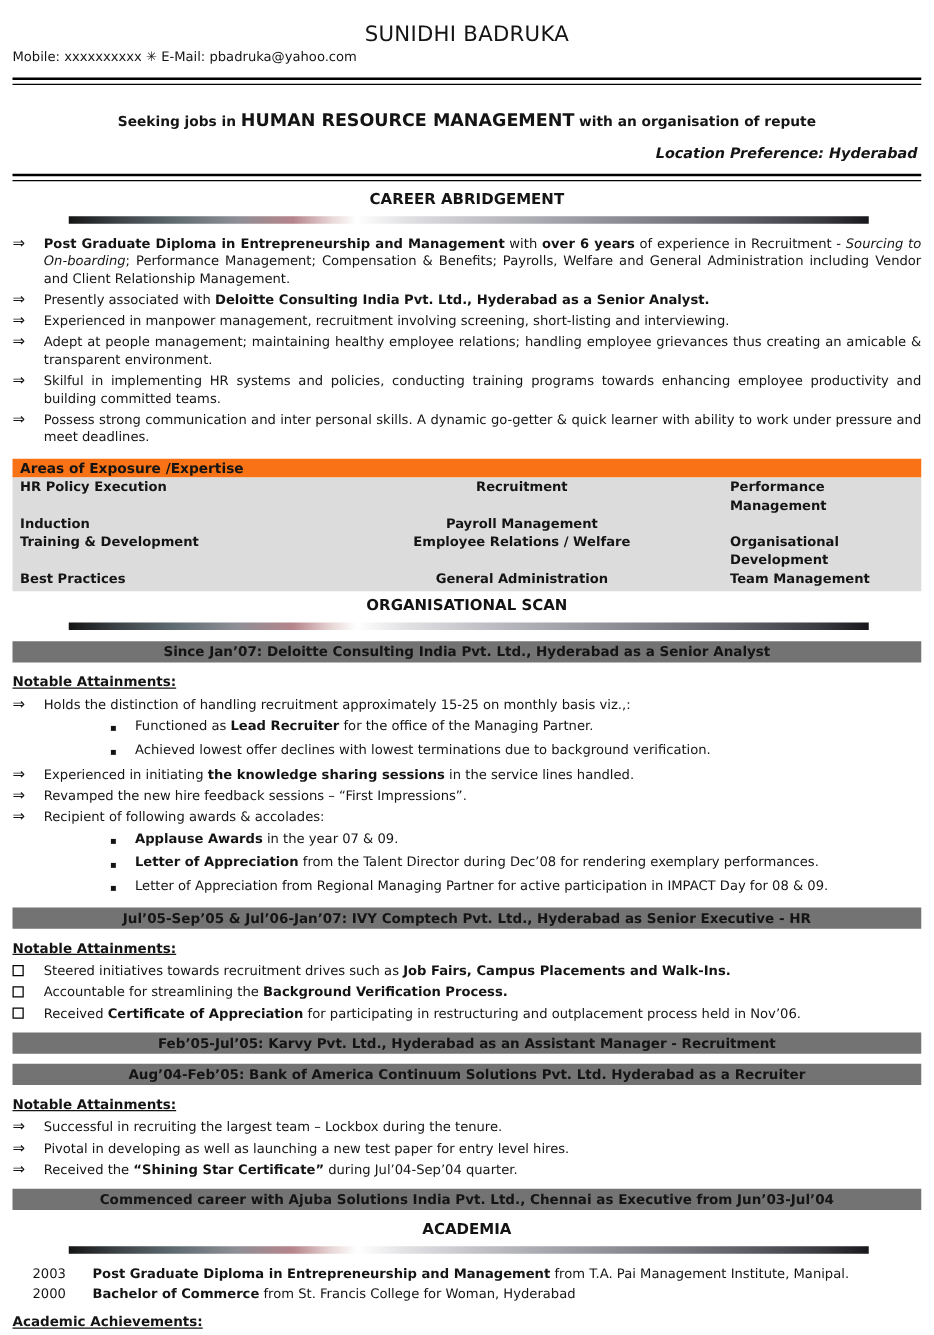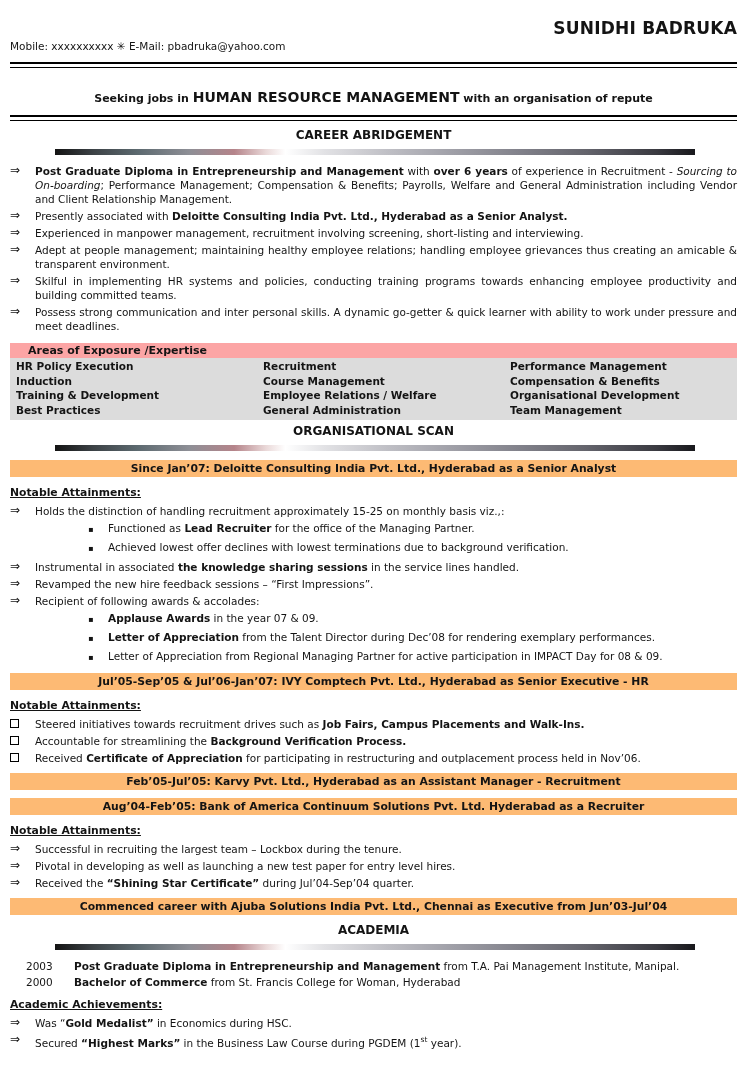--- a/index.html
+++ b/index.html
@@ -1,56 +1,57 @@
 <!DOCTYPE html>
 <html><head>
 <meta charset="utf-8">
 <style>
   html,body{margin:0;padding:0;background:#fff;}
   body{width:747px;min-height:1068px;font-family:"DejaVu Sans","Liberation Sans",sans-serif;font-size:10.5px;color:#141414;}
   .page{padding:8px 10px 24px;}
-  .name{font-size:17px;font-weight:bold;text-align:right;margin:10px 0 2px;letter-spacing:.2px;}
+  .name{font-size:17px;font-weight:normal;text-align:center;margin:10px 0 2px;letter-spacing:.2px;}
   .contact{font-size:10.5px;margin:2px 0 10px;}
   .double-rule{border-top:2.4px solid #000;border-bottom:1.2px solid #000;height:3px;margin:0 0 7px;}
   .objective{text-align:center;font-weight:bold;font-size:11px;margin:21px 0 10px;}
   .objective .seg-bl{font-size:14px;}
   .location{text-align:right;font-weight:bold;font-style:italic;font-size:11.5px;margin:0 3px 10px;}
   .sec-title{text-align:center;font-weight:bold;font-size:12px;margin:1px 0 7px;}
   .gradient{height:6px;margin:0 42px 9px 45px;background:linear-gradient(90deg,#141414 0%,#3c4246 6%,#5d6a70 13%,#8e8f96 21%,#b5848a 28%,#ead9d9 33%,#ffffff 36%,#e2e2e5 42%,#bfbfc5 52%,#a0a0a8 62%,#83838c 72%,#64646c 83%,#3a3a41 94%,#18181c 100%);}
-  .graybar{background:#fdba74;text-align:center;font-weight:bold;font-size:10.8px;padding:2px 4px;margin:8px 0;}
+  .graybar{background:#737373;text-align:center;font-weight:bold;font-size:10.8px;padding:2px 4px;margin:8px 0;}
   .attain{font-weight:bold;text-decoration:underline;font-size:10.8px;margin:9px 0 5px;}
   .bullet{display:flex;margin:3px 0;}
   .bullet .marker{flex:0 0 25px;font-size:12px;line-height:13px;}
   .bullet .btext{flex:1;text-align:justify;line-height:14px;}
   .sub{display:flex;margin:4px 0 4px 78px;}
   .sub .marker{flex:0 0 20px;font-size:8px;line-height:14px;padding-top:1px;}
   .check-box{display:inline-block;width:7px;height:7px;border:1.4px solid #000;margin-top:2px;}
   .areas{margin:10px 0 4px;}
-  .areas-header{background:#fca5a5;font-weight:bold;font-size:11px;padding:1px 18px;}
+  .areas-header{background:#f97316;font-weight:bold;font-size:11px;padding:1px 6px;}
   .areas-body{background:#dcdcdc;padding:1px 0 3px;}
-  .areas-row{display:flex;}
+  .areas-row{display:flex;gap:37px;}
   .areas-row span{font-weight:bold;padding:0 6px;line-height:14.5px;}
   .areas-row span:nth-child(1){flex:0 0 235px;}
-  .areas-row span:nth-child(2){flex:0 0 235px;}
+  .areas-row span:nth-child(2){flex:0 0 235px;text-align:center;}
   .areas-row span:nth-child(3){flex:1;}
   .year-row{display:flex;margin:2px 16px;line-height:14px;}
   .year-row .year{flex:0 0 48px;}
   .year-row .ytext{flex:1;}
   .seg-b{font-weight:bold;}
   .seg-i{font-style:italic;}
   .seg-sup{vertical-align:super;font-size:7.5px;}
 </style>
 </head>
 <body>
 
 <div class="page">
   <div class="name">SUNIDHI BADRUKA</div>
   <div class="contact">Mobile: xxxxxxxxxx ✳ E-Mail: pbadruka@yahoo.com</div>
   <div class="double-rule"></div>
   <div class="objective"><span class="seg-b">Seeking jobs in </span><span class="seg-bl">HUMAN RESOURCE MANAGEMENT</span><span class="seg-b"> with an organisation of repute</span></div>
+  <div class="location">Location Preference: Hyderabad</div>
   <div class="double-rule"></div>
   <div id="doc-body">
       <div class="sec-title">CAREER ABRIDGEMENT</div>
       <div class="gradient"></div>
       <div class="bullet">
         <div class="marker">⇒</div>
         <div class="btext"><span class="seg-b">Post Graduate Diploma in Entrepreneurship and Management</span><span> with </span><span class="seg-b">over 6 years</span><span> of experience in Recruitment - </span><span class="seg-i">Sourcing to On-boarding</span><span>; Performance Management; Compensation &amp; Benefits; Payrolls, Welfare and General Administration including Vendor and Client Relationship Management.</span></div>
       </div>
       <div class="bullet">
         <div class="marker">⇒</div>
@@ -75,22 +76,21 @@
       <div class="areas">
         <div class="areas-header">Areas of Exposure /Expertise</div>
         <div class="areas-body">
           <div class="areas-row">
             <span>HR Policy Execution</span>
             <span>Recruitment</span>
             <span>Performance Management</span>
           </div>
           <div class="areas-row">
             <span>Induction</span>
-            <span>Course Management</span>
-            <span>Compensation &amp; Benefits</span>
+            <span>Payroll Management</span>
           </div>
           <div class="areas-row">
             <span>Training &amp; Development</span>
             <span>Employee Relations / Welfare</span>
             <span>Organisational Development</span>
           </div>
           <div class="areas-row">
             <span>Best Practices</span>
             <span>General Administration</span>
             <span>Team Management</span>
@@ -108,21 +108,21 @@
       <div class="sub">
         <div class="marker">▪</div>
         <div class="btext"><span>Functioned as </span><span class="seg-b">Lead Recruiter</span><span> for the office of the Managing Partner.</span></div>
       </div>
       <div class="sub">
         <div class="marker">▪</div>
         <div class="btext"><span>Achieved lowest offer declines with lowest terminations due to background verification.</span></div>
       </div>
       <div class="bullet">
         <div class="marker">⇒</div>
-        <div class="btext"><span>Instrumental in associated </span><span class="seg-b">the knowledge sharing sessions</span><span> in the service lines handled.</span></div>
+        <div class="btext"><span>Experienced in initiating </span><span class="seg-b">the knowledge sharing sessions</span><span> in the service lines handled.</span></div>
       </div>
       <div class="bullet">
         <div class="marker">⇒</div>
         <div class="btext"><span>Revamped the new hire feedback sessions – “First Impressions”.</span></div>
       </div>
       <div class="bullet">
         <div class="marker">⇒</div>
         <div class="btext"><span>Recipient of following awards &amp; accolades:</span></div>
       </div>
       <div class="sub">

